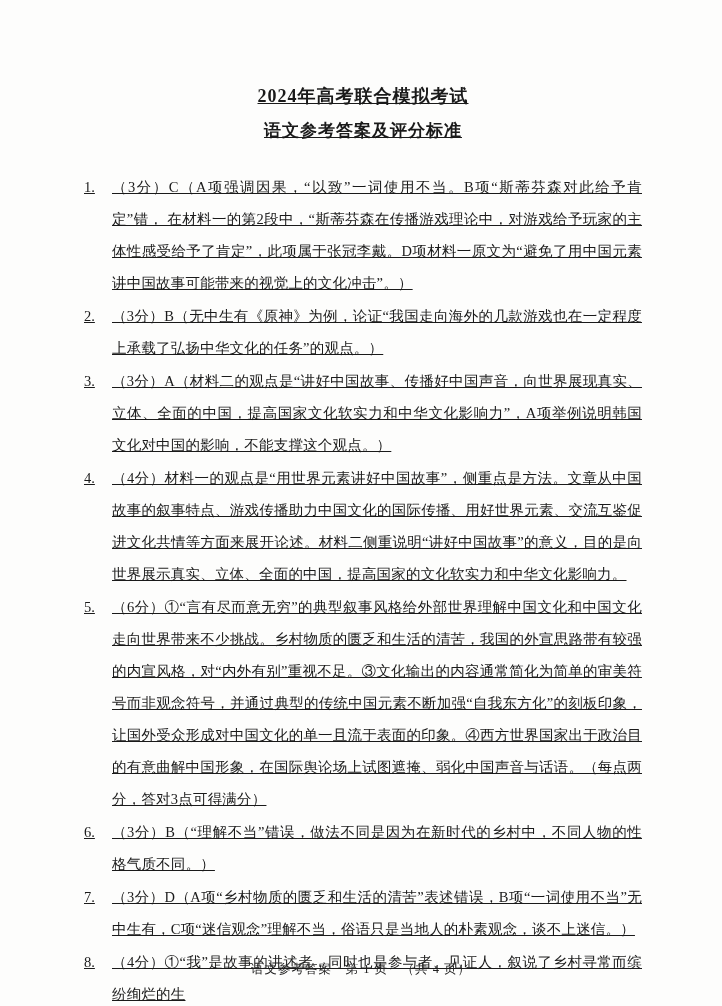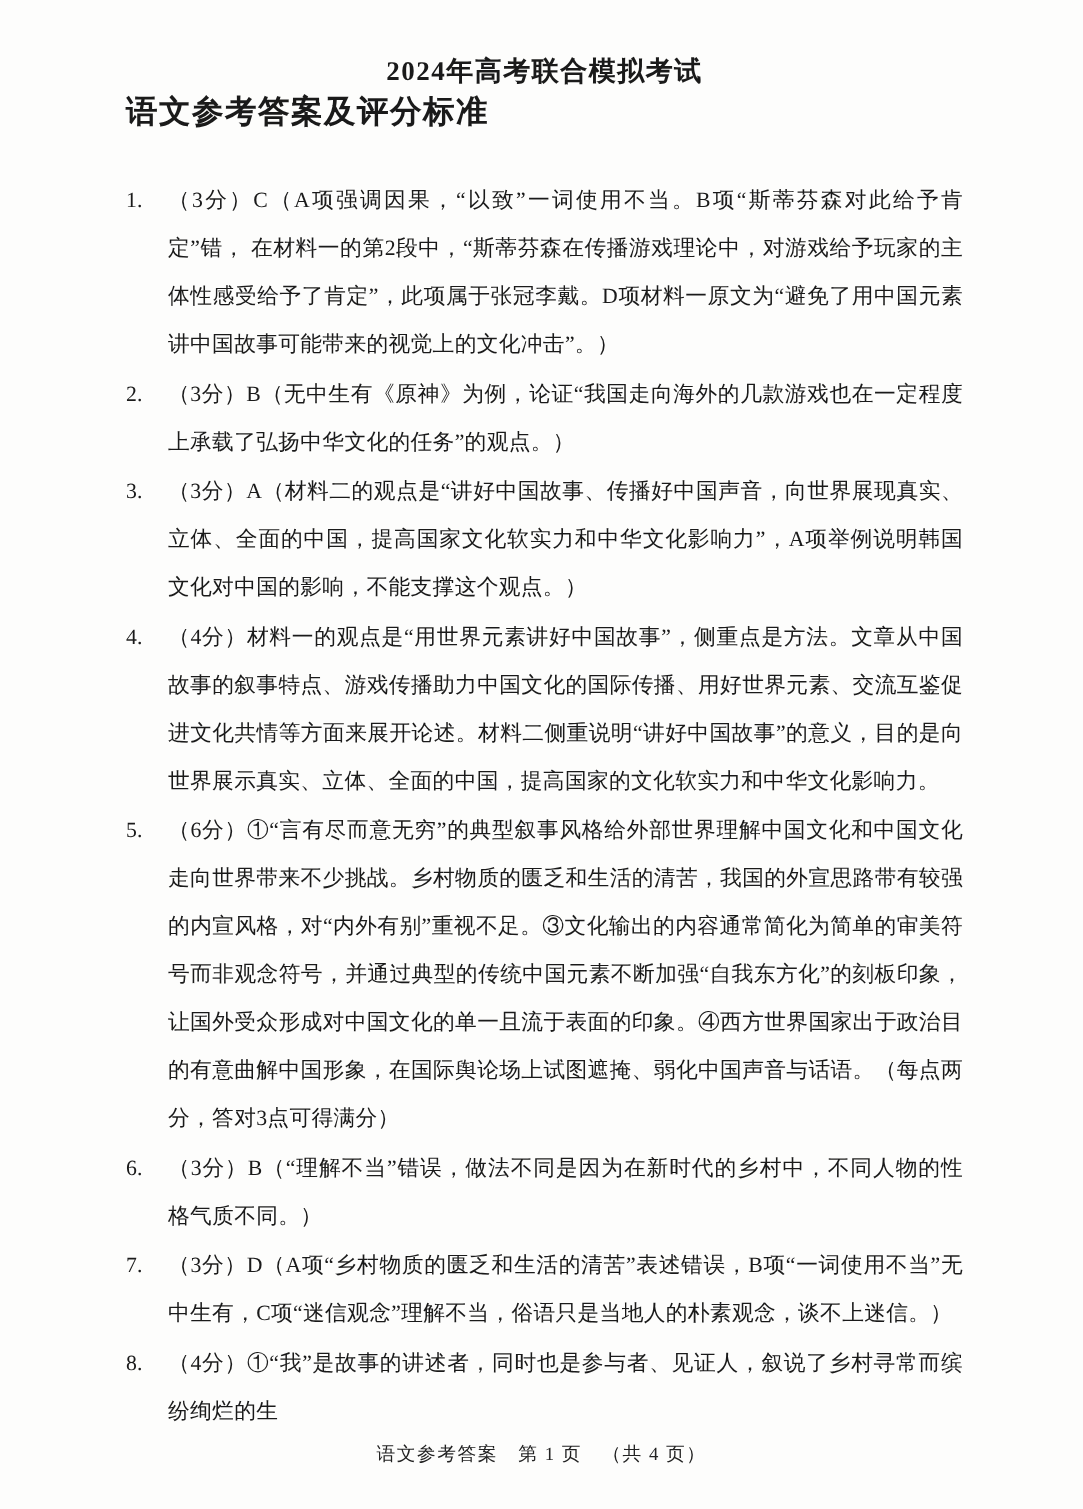--- a/index.html
+++ b/index.html
@@ -8,34 +8,37 @@
     background: #ffffff;
     font-family: "Liberation Serif", "DejaVu Serif", serif;
     color: #1a1a1a;
   }
   .page {
     position: relative;
     width: 722px;
     height: 1006px;
     background: #fdfdfc;
     box-sizing: border-box;
-    padding: 35px 80px 0 84px;
+    padding: 84px 80px 0 84px;
     overflow: hidden;
+    text-decoration: underline;
   }
   .title {
     text-align: center;
     font-size: 18px;
     font-weight: bold;
     letter-spacing: 1px;
     line-height: 1.4;
   }
   .subtitle {
-    font-size: 21px;
+    text-align: center;
+    font-size: 17px;
     font-weight: bold;
     letter-spacing: 1px;
+    margin-top: 10px;
     line-height: 1.4;
   }
   .answers {
     margin-top: 28px;
   }
   .item {
     display: flex;
     font-size: 14.5px;
     line-height: 32px;
     margin-bottom: 1px;

